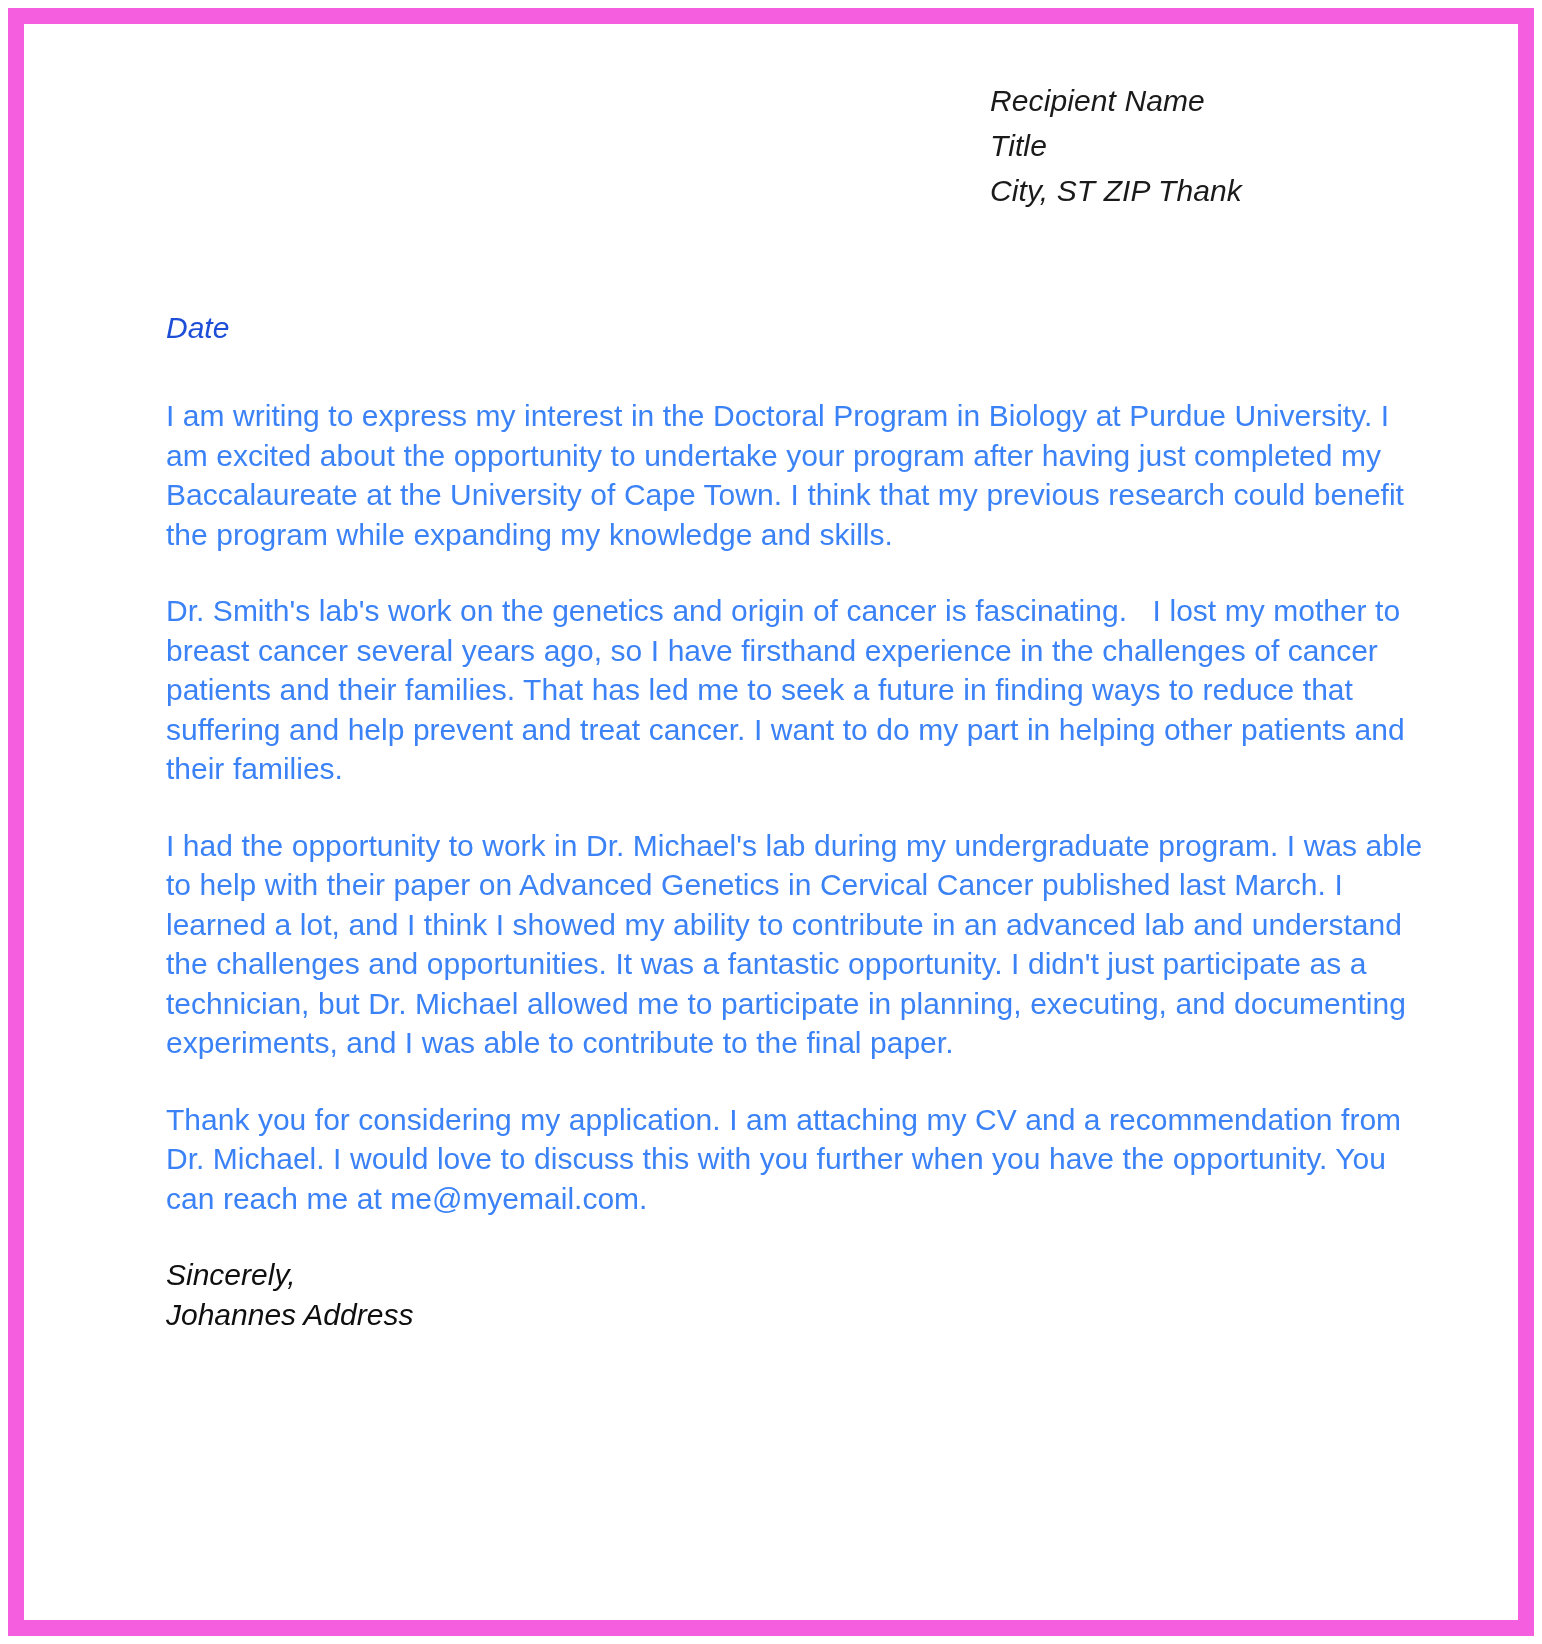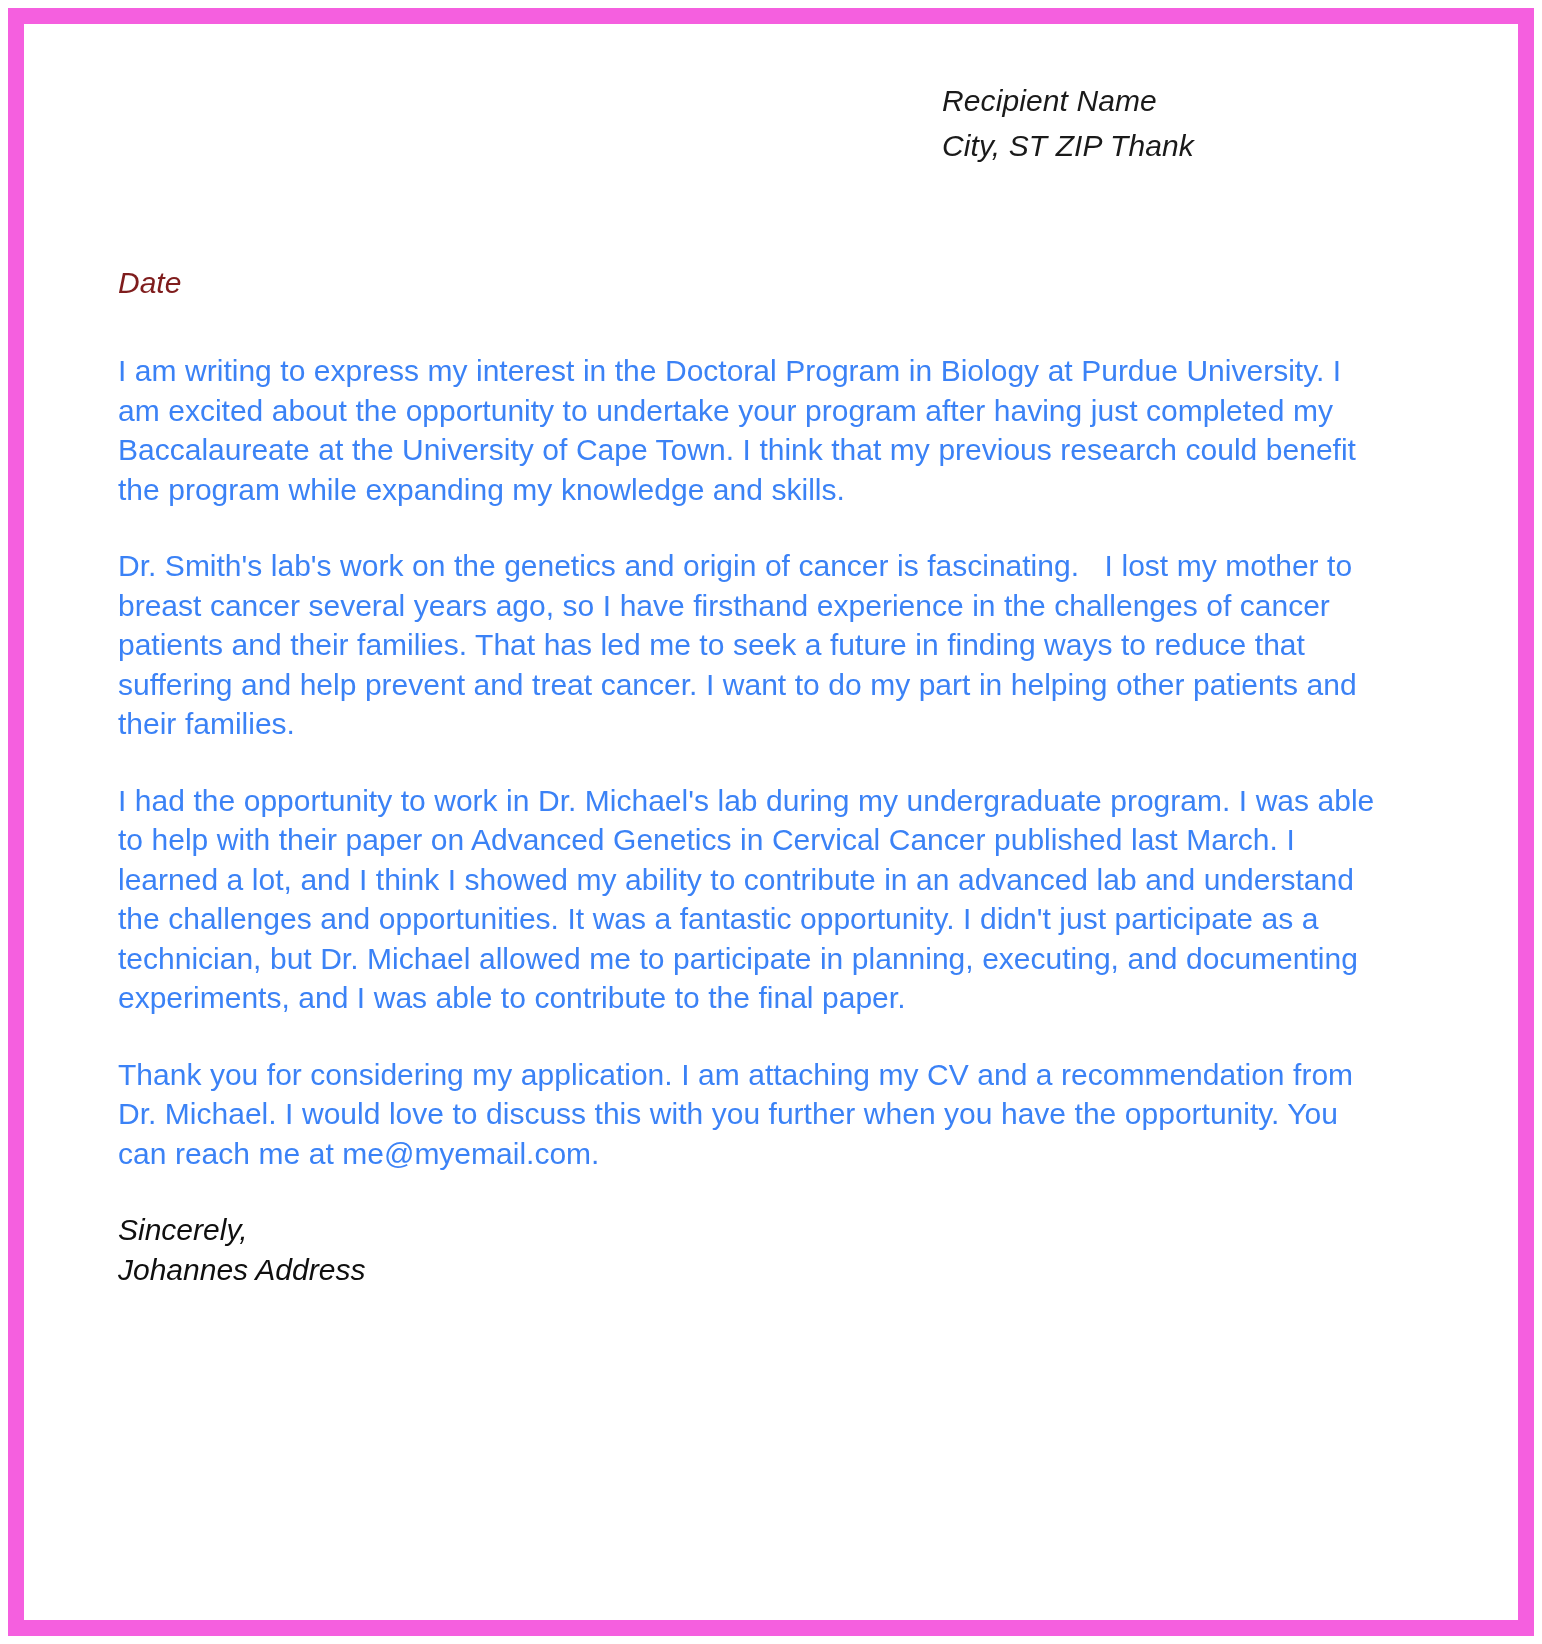--- a/index.html
+++ b/index.html
@@ -24,20 +24,21 @@
     padding: 8px;
   }
 
   #letter-border {
     box-sizing: border-box;
     width: 100%;
     height: 100%;
     border: 16px solid var(--accent, #f55fdf);
     background: #ffffff;
     position: relative;
+    padding-left: 48px;
   }
 
   #letter-body {
     box-sizing: border-box;
     width: 100%;
     height: 100%;
     padding: 22px 70px 0 78px;
     position: relative;
   }
 
@@ -53,21 +54,21 @@
     color: #1a1a1a;
     white-space: pre;
     letter-spacing: 0.1px;
   }
 
   
   #date-line {
     font-style: italic;
     font-size: 30px;
     line-height: 44px;
-    color: #7f1d1d;
+    color: #1d4ed8;
     margin-top: 93px;
     margin-left: 16px;
   }
 
   
   #letter-content {
     margin-top: 46px;
     margin-left: 16px;
     width: 1272px;
   }
@@ -95,20 +96,21 @@
 </style>
 </head>
 <body>
 
 <div id="letter-page">
   <div id="letter-border" style="border-color: rgb(245, 95, 223);">
     <div id="letter-body">
 
       <div id="recipient-block">
         <div class="addr-line">Recipient Name</div>
+        <div class="addr-line">Title</div>
         <div class="addr-line">City, ST ZIP Thank</div>
       </div>
 
       <div id="date-line">Date</div>
 
       <div id="letter-content">
         <p class="body-para">I am writing to express my interest in the Doctoral Program in Biology at Purdue University. I am excited about the opportunity to undertake your program after having just completed my Baccalaureate at the University of Cape Town. I think that my previous research could benefit the program while expanding my knowledge and skills.</p>
         <p class="body-para">Dr. Smith's lab's work on the genetics and origin of cancer is fascinating.   I lost my mother to breast cancer several years ago, so I have firsthand experience in the challenges of cancer patients and their families. That has led me to seek a future in finding ways to reduce that suffering and help prevent and treat cancer. I want to do my part in helping other patients and their families.</p>
         <p class="body-para">I had the opportunity to work in Dr. Michael's lab during my undergraduate program. I was able to help with their paper on Advanced Genetics in Cervical Cancer published last March. I learned a lot, and I think I showed my ability to contribute in an advanced lab and understand the challenges and opportunities. It was a fantastic opportunity. I didn't just participate as a technician, but Dr. Michael allowed me to participate in planning, executing, and documenting experiments, and I was able to contribute to the final paper.</p>
         <p class="body-para">Thank you for considering my application. I am attaching my CV and a recommendation from Dr. Michael. I would love to discuss this with you further when you have the opportunity. You can reach me at me@myemail.com.</p>

